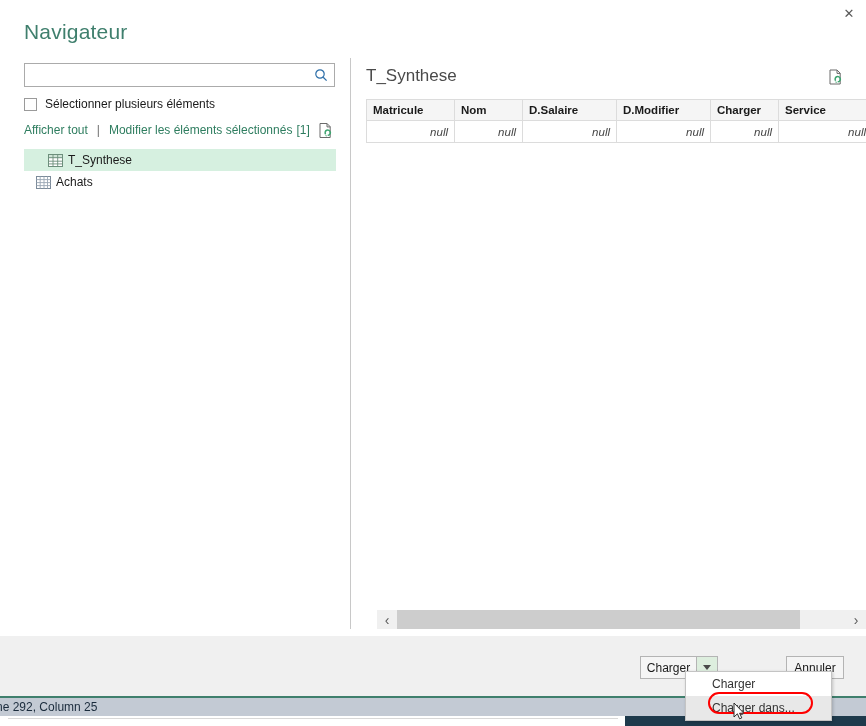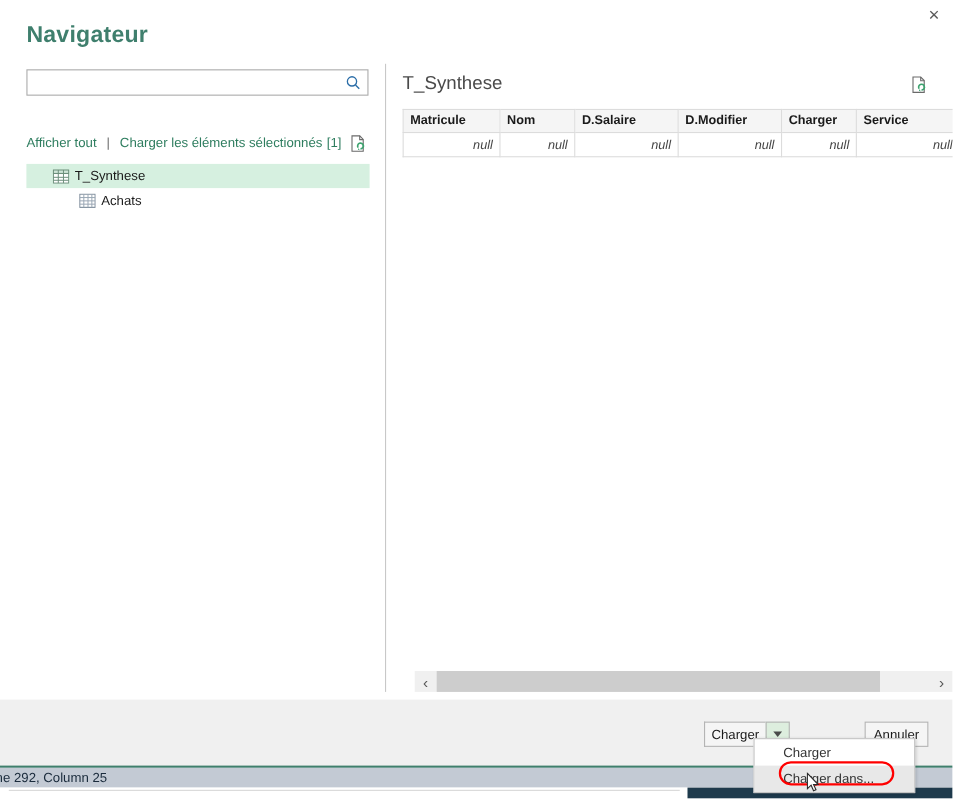--- a/index.html
+++ b/index.html
@@ -29,21 +29,21 @@
     cursor: pointer;
     user-select: none;
   }
 
   
   .dialog-title {
     position: absolute;
     left: 24px; top: 20px;
     font-size: 21px;
     color: #3f7f6d;
-    font-weight: bold;
+    font-weight: normal;
     letter-spacing: .2px;
     white-space: nowrap;
   }
   .panel-divider {
     position: absolute;
     left: 350px; top: 58px;
     width: 1px; height: 571px;
     background: #c8c8c8;
   }
 
@@ -123,21 +123,21 @@
   .tree-row {
     position: relative;
     height: 22px;
     display: flex; align-items: center;
     font-size: 12px;
     color: #1a1a1a;
     cursor: pointer;
     white-space: nowrap;
   }
   .tree-row.root { padding-left: 24px; }
-  .tree-row.child { padding-left: 72px; }
+  .tree-row.child { padding-left: 36px; }
   .tree-row.selected { background: #d6f0e0; }
   .tree-row.selected.full {
     margin: 0 14px 0 24px;
     padding-left: 24px;
   }
   .expander {
     position: absolute;
     left: 26px; top: 7px;
     width: 0; height: 0;
     border-left: 5px solid #555;
@@ -379,25 +379,29 @@
   <div class="search-wrap">
     <input class="search-input" type="text" placeholder="" style="">
     <span class="search-icon">
       <svg width="14" height="14" viewBox="0 0 14 14">
         <circle cx="6" cy="6" r="4.2" fill="none" stroke="#2c6ea8" stroke-width="1.2"></circle>
         <line x1="9.2" y1="9.2" x2="12.6" y2="12.6" stroke="#2c6ea8" stroke-width="1.3"></line>
       </svg>
     </span>
   </div>
 
+  <div class="multi-select-row">
+    <span class="checkbox"></span>
+    <span class="multi-select-label">Sélectionner plusieurs éléments</span>
+  </div>
 
   <div class="links-row">
     <span class="link">Afficher tout</span>
     <span class="link-sep">|</span>
-    <span class="link">Charger les éléments sélectionnés</span>
+    <span class="link">Modifier les éléments sélectionnés</span>
     <span class="sel-count" style="margin-left:4px;">[1]</span>
     <span class="refresh-doc-icon">
       <svg width="16" height="17" viewBox="0 0 16 17">
         <path d="M2 1.5 h7 l3.2 3.2 v10.8 h-10.2 z" fill="#ffffff" stroke="#6a6a6a" stroke-width="1"></path>
         <path d="M9 1.5 v3.4 h3.2" fill="none" stroke="#6a6a6a" stroke-width="1"></path>
         <path d="M7.6 12.2 a2.6 2.6 0 1 1 2.1 1.1" fill="none" stroke="#3da36f" stroke-width="1.5"></path>
         <path d="M11.6 10.0 l1.6 .5 l-.5 1.6 z" fill="#3da36f"></path>
         <path d="M9.0 14.6 l-1.6 -.5 l.5 -1.6 z" fill="#3da36f"></path>
       </svg>
     </span>

